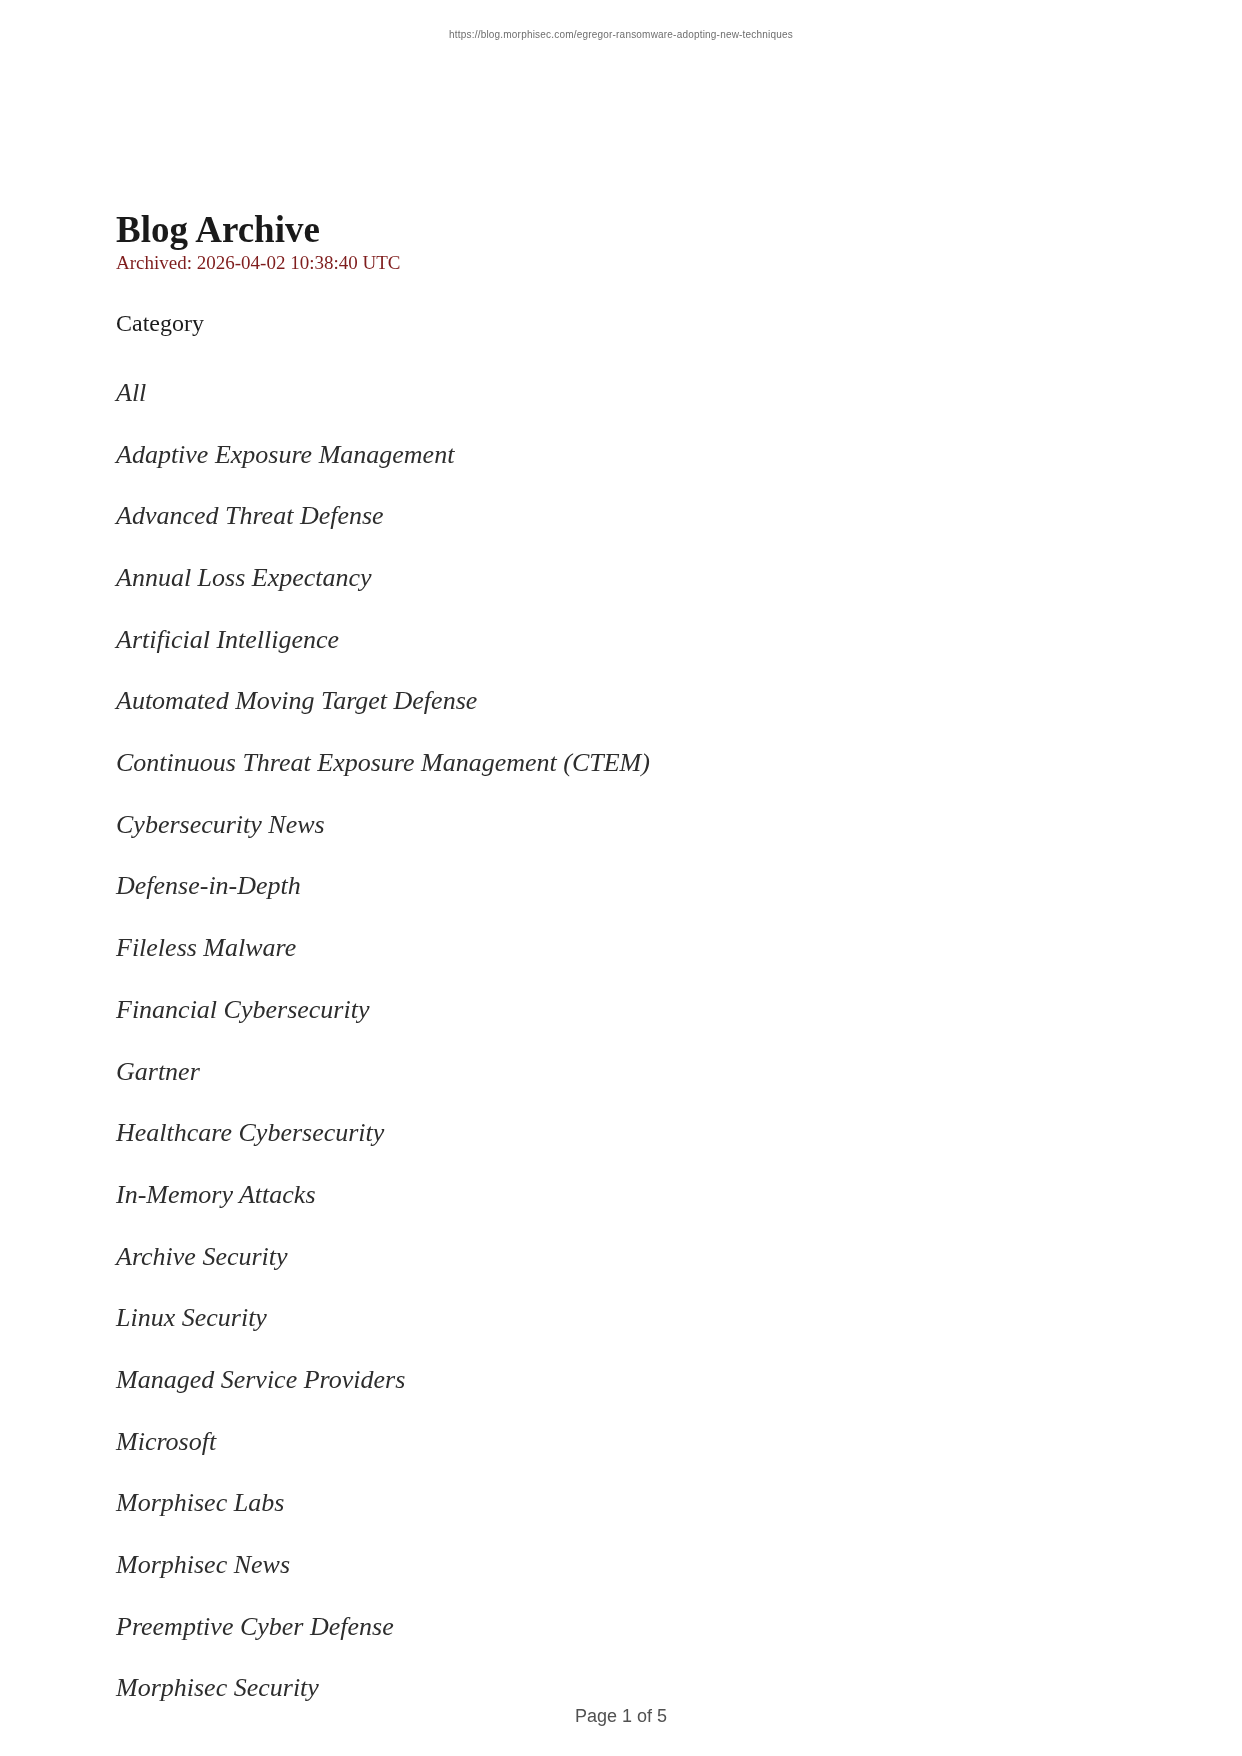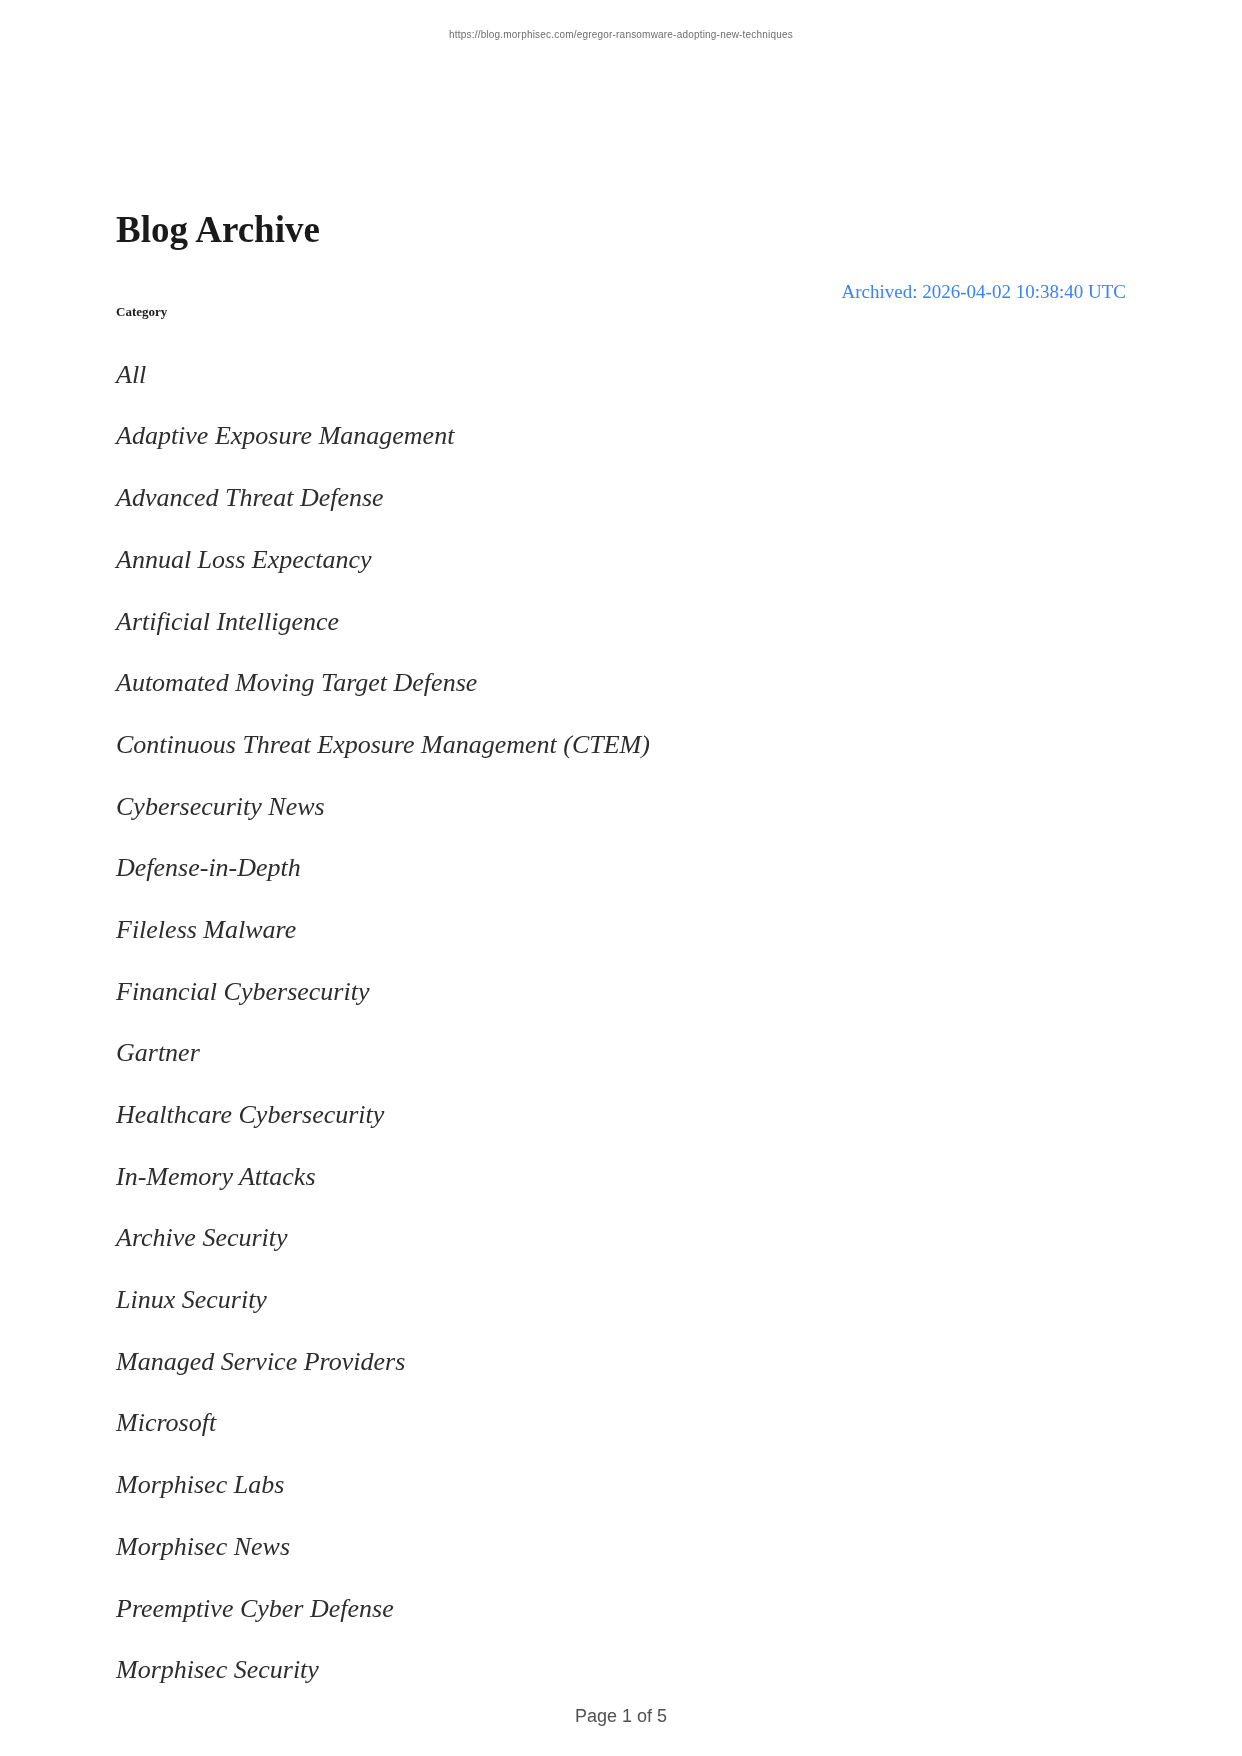--- a/index.html
+++ b/index.html
@@ -26,29 +26,28 @@
     padding: 208px 116px 0 116px;
   }
   .page-title {
     font-family: "Liberation Serif", serif;
     font-size: 37px;
     font-weight: 700;
     line-height: 1.2;
     color: #1a1a1a;
   }
   .archived-line {
-    margin-top: 29px;
     font-size: 19px;
     line-height: 1.2;
-    color: #3b82f6;
-    text-align: right;
+    color: #7f1d1d;
   }
   .category-heading {
-    font-size: 13px;
-    font-weight: 700;
+    margin-top: 34px;
+    font-size: 24px;
+    font-weight: 400;
     line-height: 1.2;
     color: #1c1c1c;
   }
   .category-list {
     list-style: none;
     margin-top: 42px;
   }
   .cat-item {
     font-size: 26px;
     line-height: 1;

